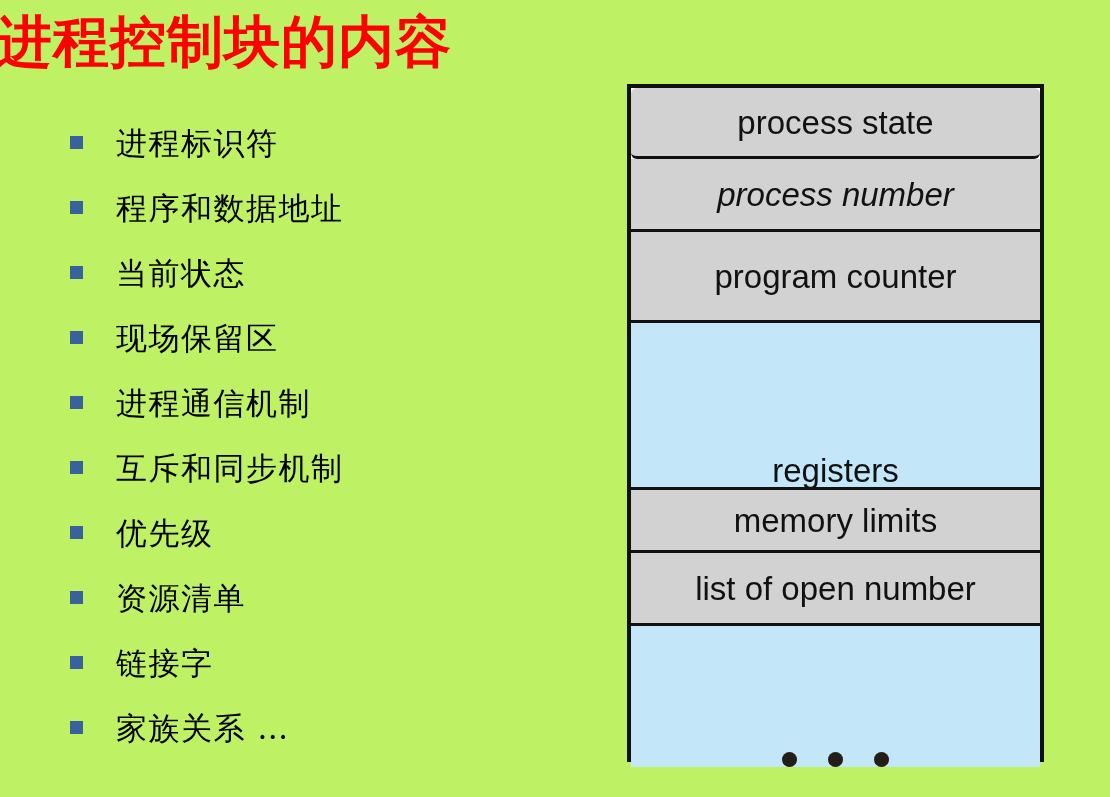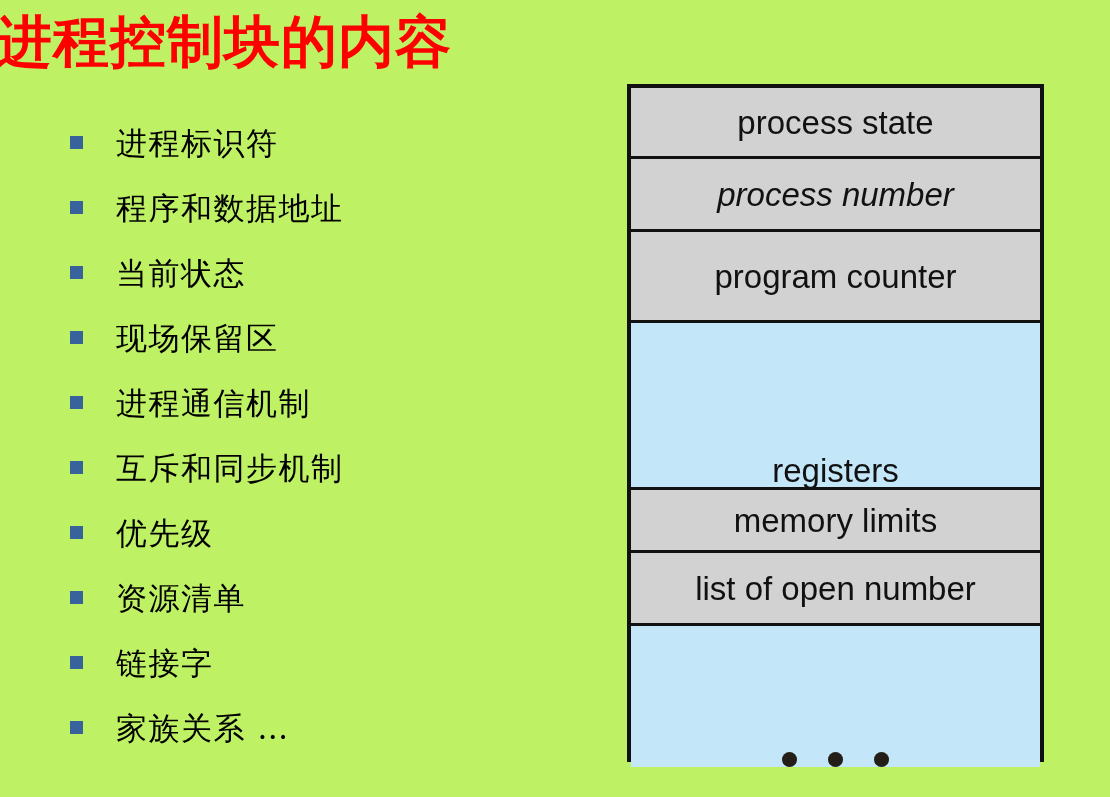--- a/index.html
+++ b/index.html
@@ -98,21 +98,21 @@
     align-items: center;
     gap: 31px;
   }
   .pcb-dot {
     width: 15px;
     height: 15px;
     border-radius: 50%;
     background: #231f18;
   }
   
-  .h-state   { height: 71px; }
+  .h-state   { height: 71px; border-radius: 6px; }
   .h-number  { height: 73px; font-style: italic; }
   .h-counter { height: 91px; }
   .h-regs    { height: 167px; }
   .h-mem     { height: 63px; }
   .h-files   { height: 73px; }
   .h-dots    { height: 141px; }
 </style>
 </head>
 <body>
 

